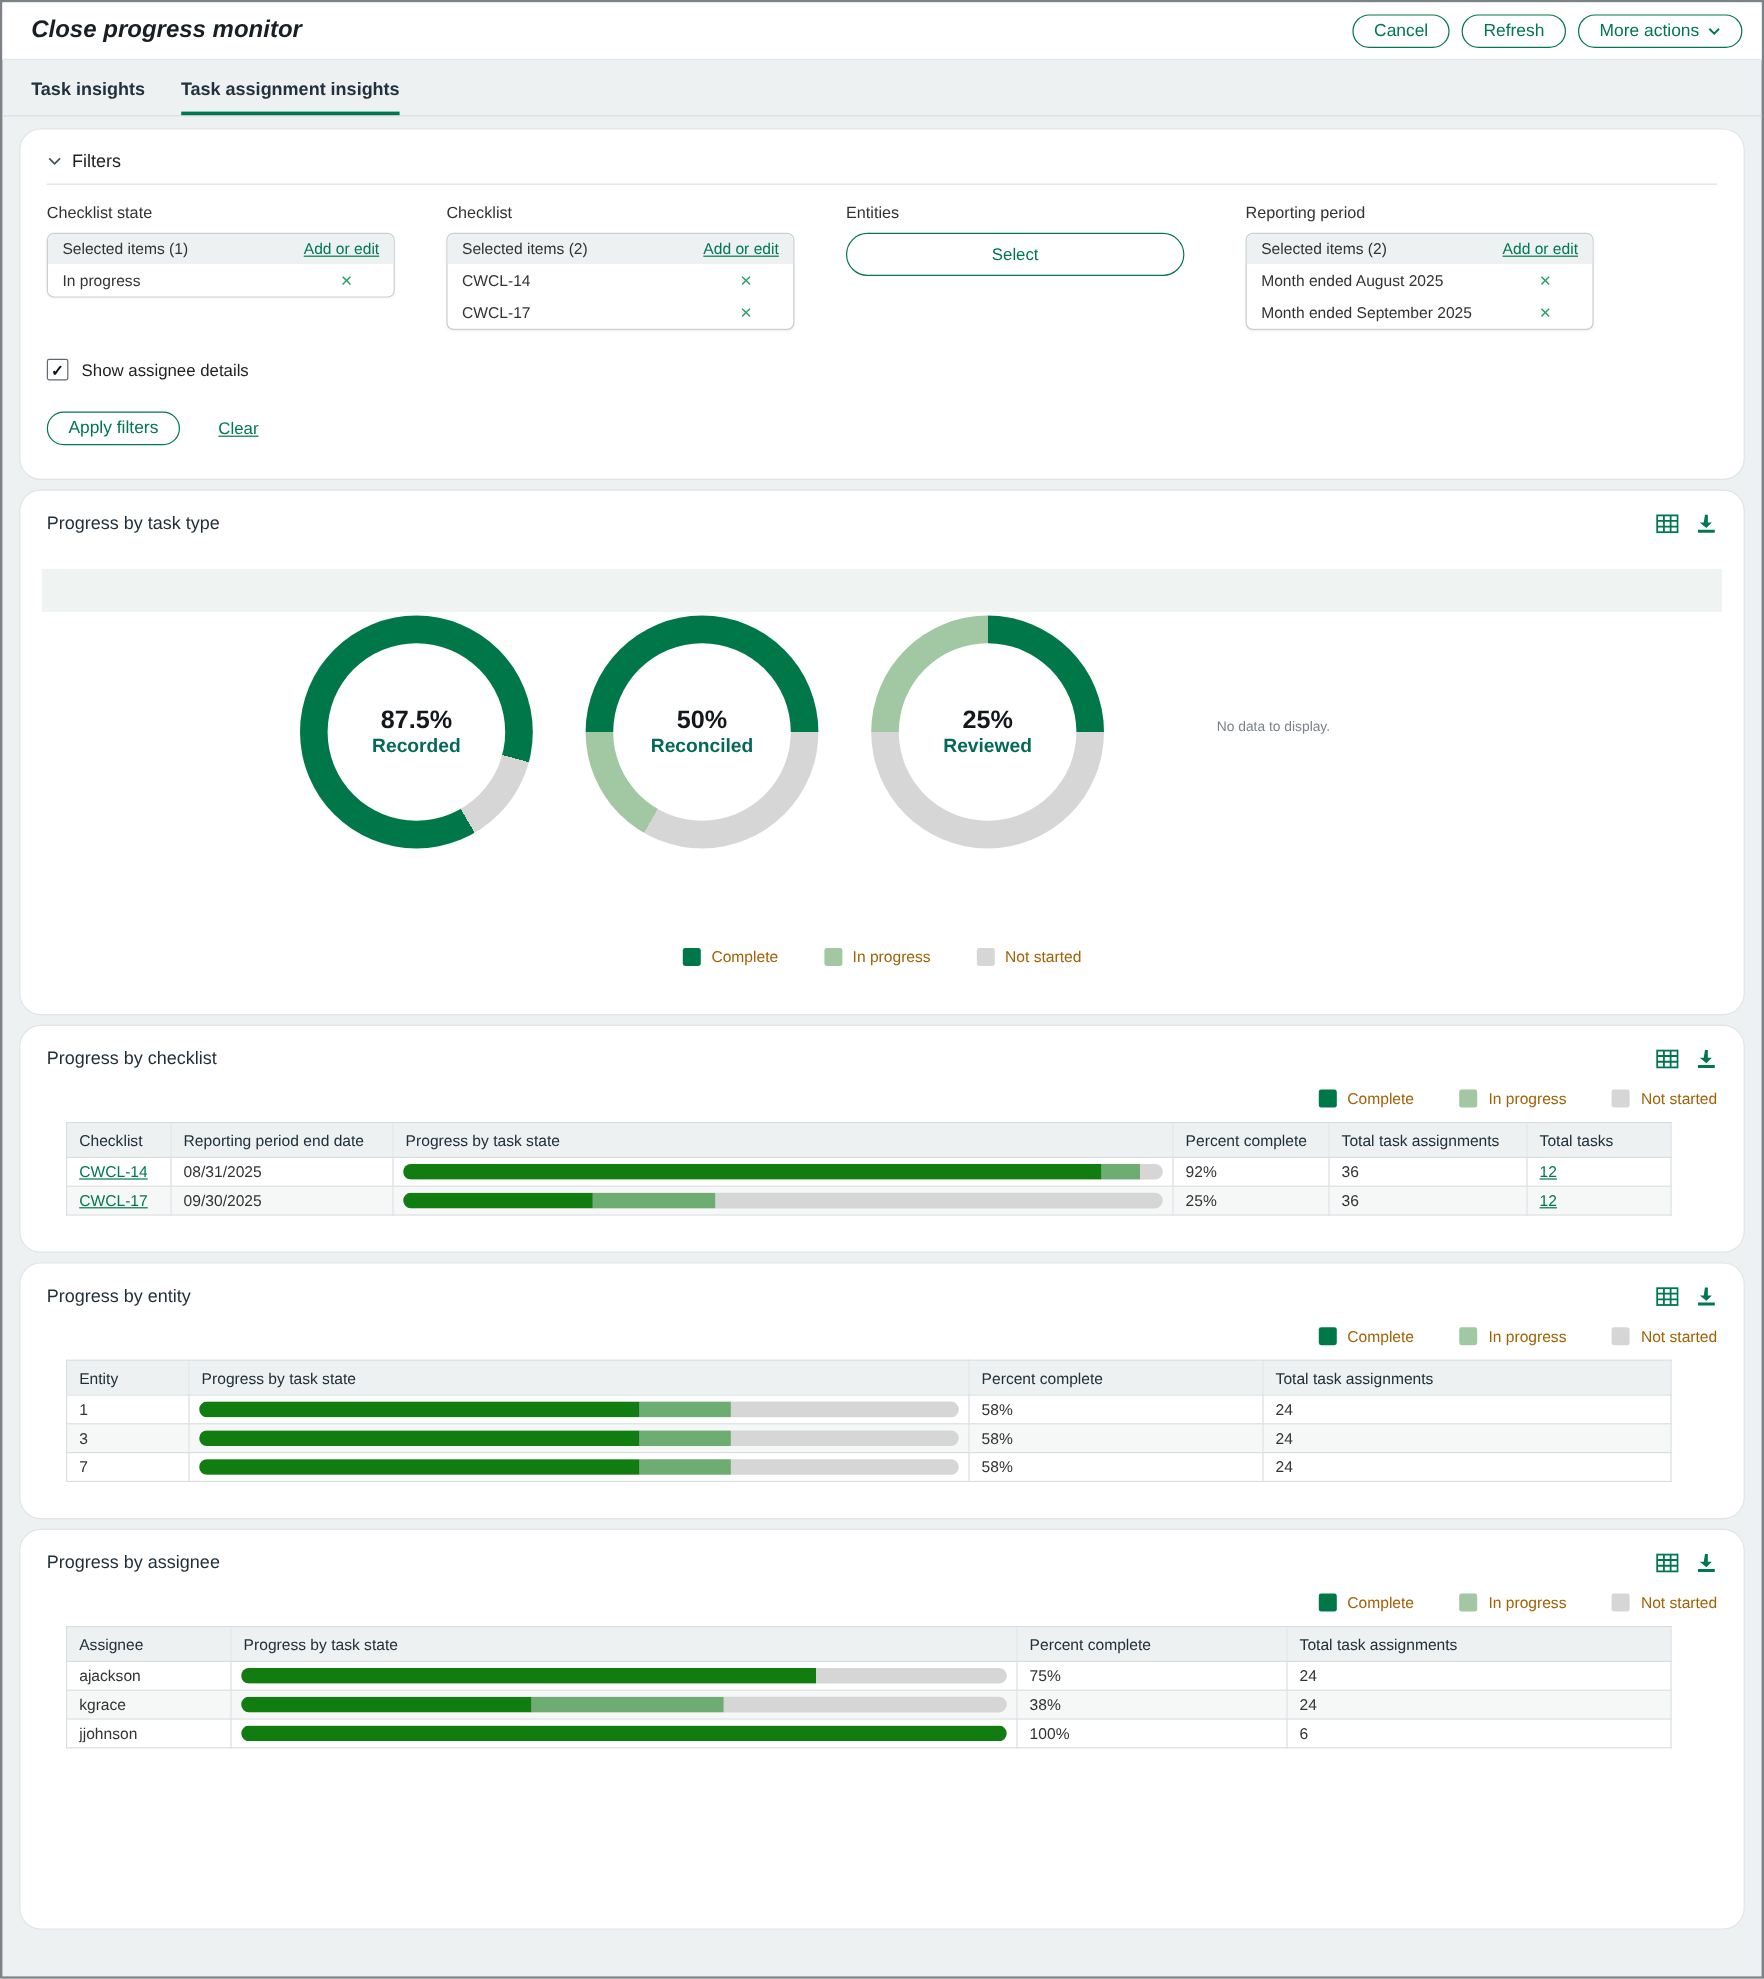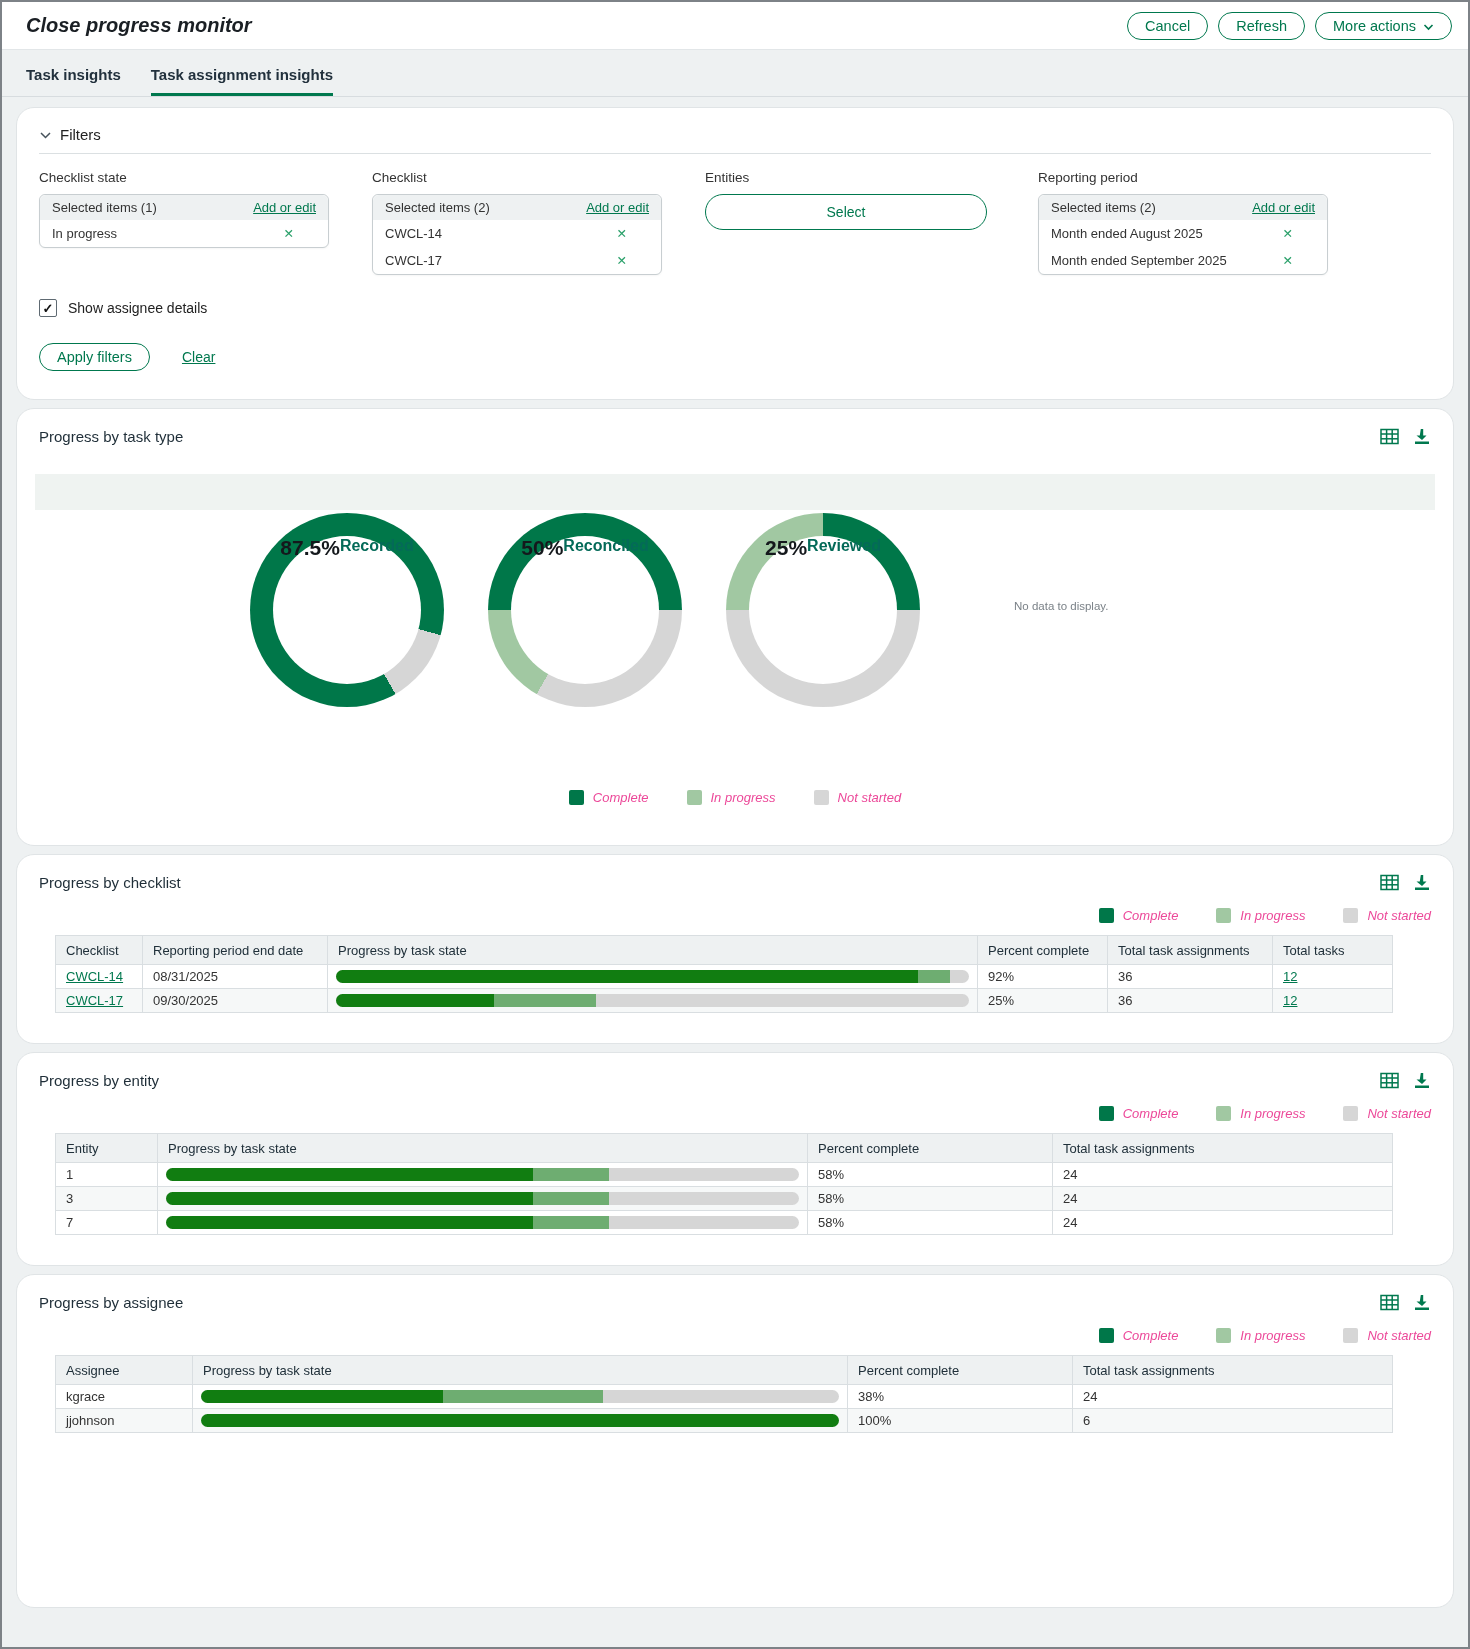--- a/index.html
+++ b/index.html
@@ -42,29 +42,29 @@
   .checkbox-row { display:flex; align-items:center; gap:11px; margin-top:24px; }
   .checkbox { width:18px; height:18px; border:1.5px solid #5f6a72; border-radius:2px; background:#fff; display:flex; align-items:center; justify-content:center; font-size:13px; font-weight:bold; color:#111; cursor:pointer; }
   .checkbox-label { font-size:14px; color:#222; }
   .apply-row { display:flex; align-items:center; gap:32px; margin-top:26px; }
   .clear-link { color:#00784e; text-decoration:underline; font-size:14px; cursor:pointer; }
 
   
   .chart-band { height:36px; background:#eff3f1; margin:28px -4px 0; }
   .donut-area { position:relative; height:228px; margin-top:2px; }
   .donut { position:absolute; width:194px; height:194px; border-radius:50%; }
-  .donut-hole { position:absolute; inset:23px; background:#fff; border-radius:50%; display:flex; justify-content:center; }
+  .donut-hole { position:absolute; inset:23px; background:#fff; border-radius:50%; display:flex; flex-direction:column; align-items:center; justify-content:center; }
   .donut-pct { font-size:21px; font-weight:bold; color:#14181c; }
   .donut-name { font-size:16px; font-weight:bold; color:#046a58; margin-top:1px; }
   .no-data { position:absolute; left:975px; top:88px; font-size:11.5px; color:#7b8288; }
 
   .legend { display:flex; gap:38px; align-items:center; }
   .legend.center { justify-content:center; margin-top:50px; }
   .legend.right { justify-content:flex-end; margin-top:16px; }
-  .legend-item { display:flex; gap:9px; font-size:13px; color:#ec4899;font-style:italic; }
+  .legend-item { display:flex; gap:9px; font-size:13px; color:#a16207; }
   .swatch { width:15px; height:15px; border-radius:2px; }
 
   
   .tbl-wrap { margin:12px 0 0 16px; }
   table { border-collapse:collapse; width:1337px; table-layout:fixed; }
   th, td { border:1px solid #d9dee1; font-size:13px; text-align:left; padding:0 10px; overflow:hidden; white-space:nowrap; }
   th { background:#eef1f2; height:29px; font-weight:normal; color:#20303a; }
   td { height:24px; color:#333; background:#fff; }
   tbody tr:nth-child(even) td { background:#f6f8f8; }
   td.bar-cell { padding:0 8px; }
@@ -478,20 +478,31 @@
           <thead>
             <tr>
               <th>Assignee</th>
               <th>Progress by task state</th>
               <th>Percent complete</th>
               <th>Total task assignments</th>
             </tr>
           </thead>
           <tbody>
             <tr>
+              <td>ajackson</td>
+              <td class="bar-cell">
+                  <div class="bar">
+                    <div class="seg-c" style="width: 75%;"></div>
+                    <div class="seg-p" style="width: 0%;"></div>
+                  </div>
+                </td>
+              <td>75%</td>
+              <td>24</td>
+            </tr>
+            <tr>
               <td>kgrace</td>
               <td class="bar-cell">
                   <div class="bar">
                     <div class="seg-c" style="width: 38%;"></div>
                     <div class="seg-p" style="width: 25%;"></div>
                   </div>
                 </td>
               <td>38%</td>
               <td>24</td>
             </tr>

